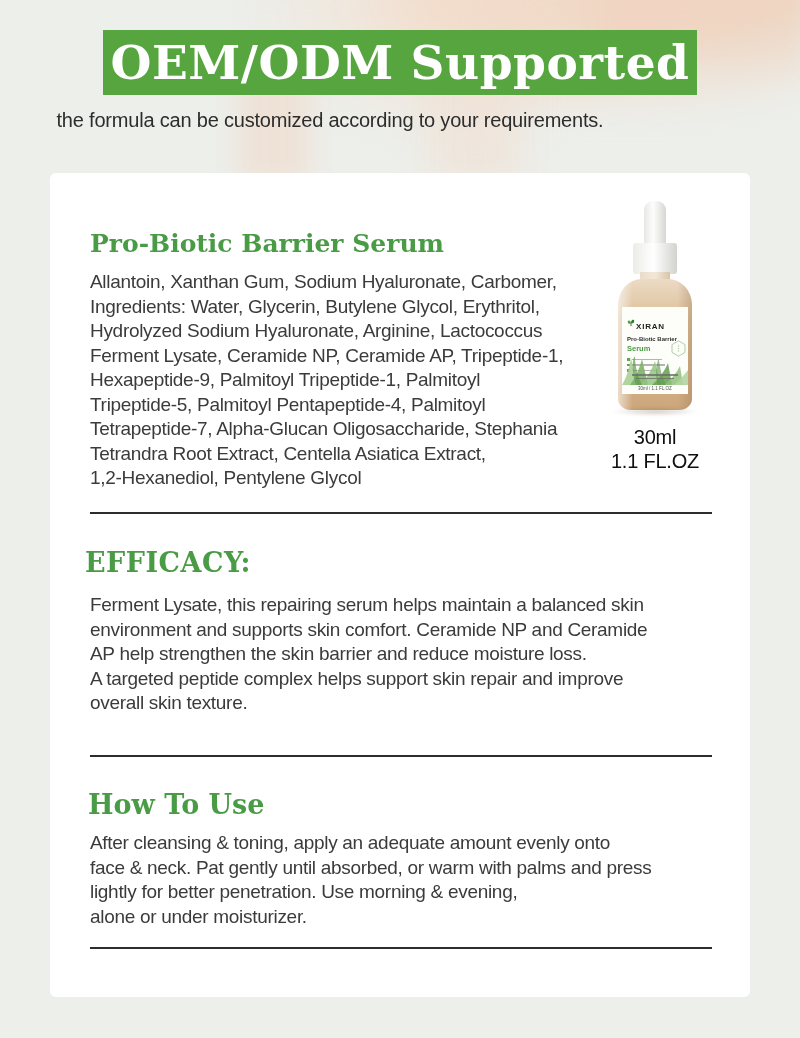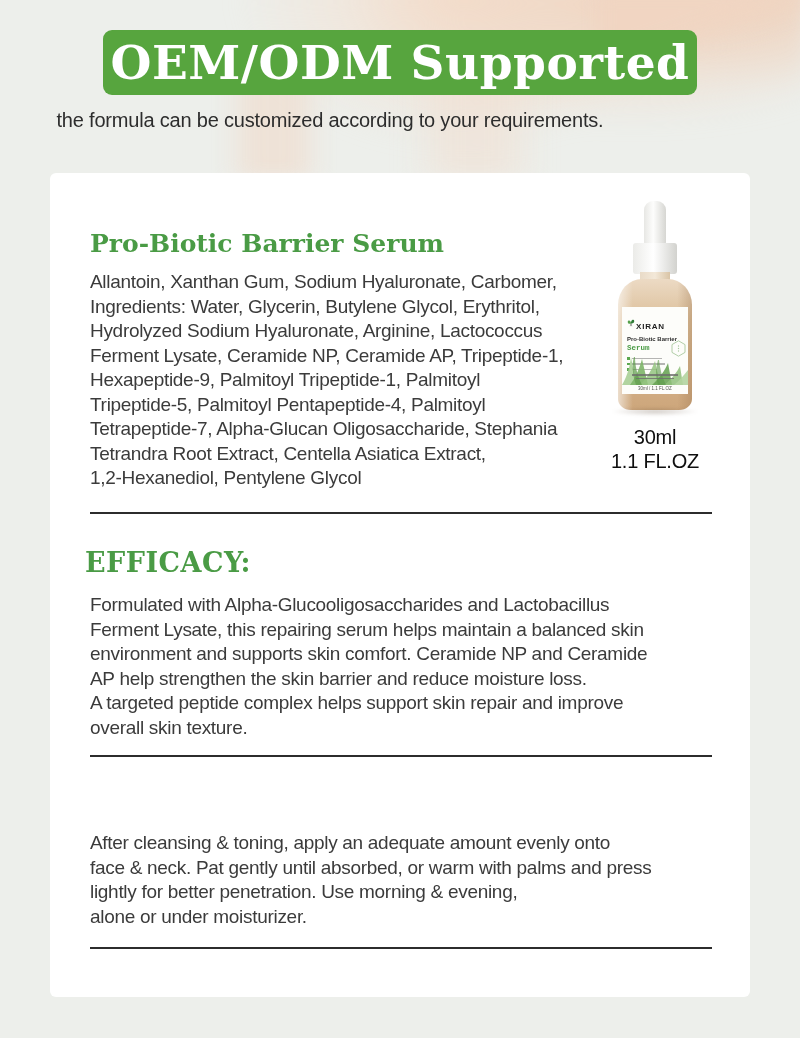--- a/index.html
+++ b/index.html
@@ -37,21 +37,21 @@
                rgba(240,223,209,0.55) 68%, rgba(240,224,212,0) 100%);
   }
   .arm-shape-right{
     position:absolute;left:598px;top:-8px;width:210px;height:80px;filter:blur(8px);
     background:linear-gradient(162deg, rgba(240,213,194,0.95) 42%, rgba(240,213,194,0) 62%);
   }
   
   .banner{
     position:absolute;left:103px;top:30px;width:594px;height:65px;
     background:var(--banner-green);
-    display:flex;align-items:center;justify-content:center;z-index:2;border-radius:9px;
+    display:flex;align-items:center;justify-content:center;z-index:2;
   }
   .banner-title{
     font-family:"DejaVu Serif","Liberation Serif",serif;
     font-weight:bold;font-size:47px;color:#ffffff;letter-spacing:0.5px;
     line-height:1;white-space:nowrap;
   }
   .subtitle{
     position:absolute;left:0;top:109px;width:660px;text-align:center;
     font-size:20px;color:#2d2d2d;letter-spacing:-0.2px;z-index:2;
   }
@@ -105,21 +105,21 @@
     overflow:hidden;
     padding-left:7px;
   }
   .bottle-label{
     position:absolute;left:4px;top:28px;width:66px;height:87px;
     background:#fdfdfa;padding:4px 5px 0 5px;overflow:hidden;
   }
   .label-logo-row{display:flex;align-items:flex-end;gap:1px;margin-top:2px;}
   .label-brand{font-size:8px;font-weight:bold;letter-spacing:0.8px;color:#1f1f1f;}
   .label-title{font-size:6px;font-weight:bold;color:#2e2e2e;margin-top:5px;white-space:nowrap;}
-  .label-subtitle{font-family:Liberation Mono, monospace;font-weight:bold;font-size:7.5px;color:var(--green);margin-top:2px;}
+  .label-subtitle{font-family:Liberation Sans, sans-serif;font-weight:bold;font-size:7.5px;color:var(--green);margin-top:2px;}
   .label-bullets{margin-top:5px;display:flex;flex-direction:column;gap:3px;}
   .label-bullet{display:flex;align-items:center;gap:2px;}
   .label-bullet i{width:2.5px;height:2.5px;background:#5aa84e;display:block;}
   .label-bullet b{height:1.5px;background:#b5b5b3;display:block;}
   .hex-badge{position:absolute;right:2px;top:33px;opacity:0.9;}
   .label-grass{position:absolute;left:0;bottom:9px;width:66px;height:28px;}
   .micro-lines{position:absolute;left:0;bottom:15px;width:66px;display:flex;flex-direction:column;align-items:center;gap:2px;}
   .micro-lines span{display:block;height:1.3px;background:#6d6d6b;opacity:0.8;}
   .label-size{position:absolute;left:0;bottom:3.5px;width:66px;text-align:center;font-size:4.5px;color:#4f4f4d;}
   .bottle-shadow{
@@ -225,30 +225,30 @@
 
   <div class="size-caption">
     <div>30ml</div>
     <div>1.1 FL.OZ</div>
   </div>
 
   <div class="divider divider-1"></div>
 
   <div class="efficacy-heading green-serif">EFFICACY:</div>
   <div class="body-text efficacy-text">
-      <div class="tline">Formulated with Alpha-Glucooligosaccharides and Lactobacillus</div>
       <div class="tline">Ferment Lysate, this repairing serum helps maintain a balanced skin</div>
       <div class="tline">environment and supports skin comfort. Ceramide NP and Ceramide</div>
       <div class="tline">AP help strengthen the skin barrier and reduce moisture loss.</div>
       <div class="tline">A targeted peptide complex helps support skin repair and improve</div>
       <div class="tline">overall skin texture.</div>
     </div>
 
   <div class="divider divider-2"></div>
 
+  <div class="howto-heading green-serif">How To Use</div>
   <div class="body-text howto-text">
       <div class="tline">After cleansing &amp; toning, apply an adequate amount evenly onto</div>
       <div class="tline">face &amp; neck. Pat gently until absorbed, or warm with palms and press</div>
       <div class="tline">lightly for better penetration. Use morning &amp; evening,</div>
       <div class="tline">alone or under moisturizer.</div>
     </div>
 
   <div class="divider divider-3"></div>
 
 </div>

